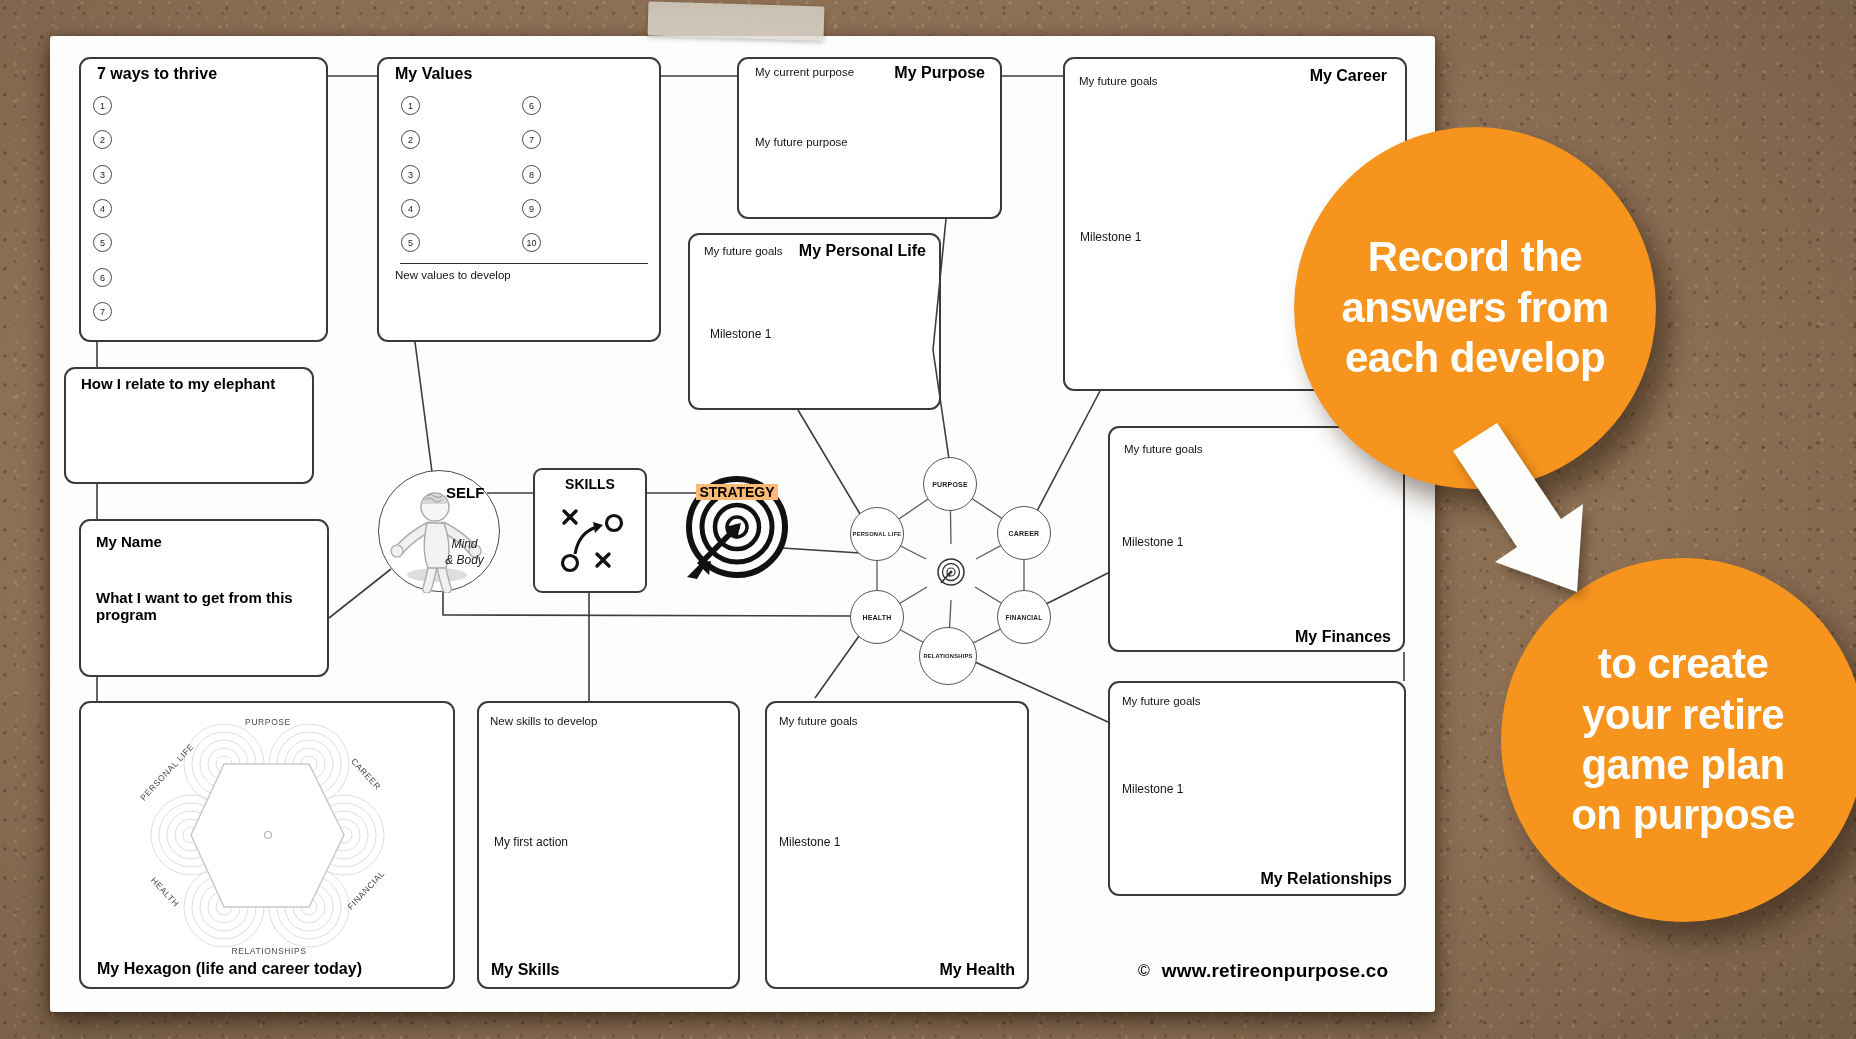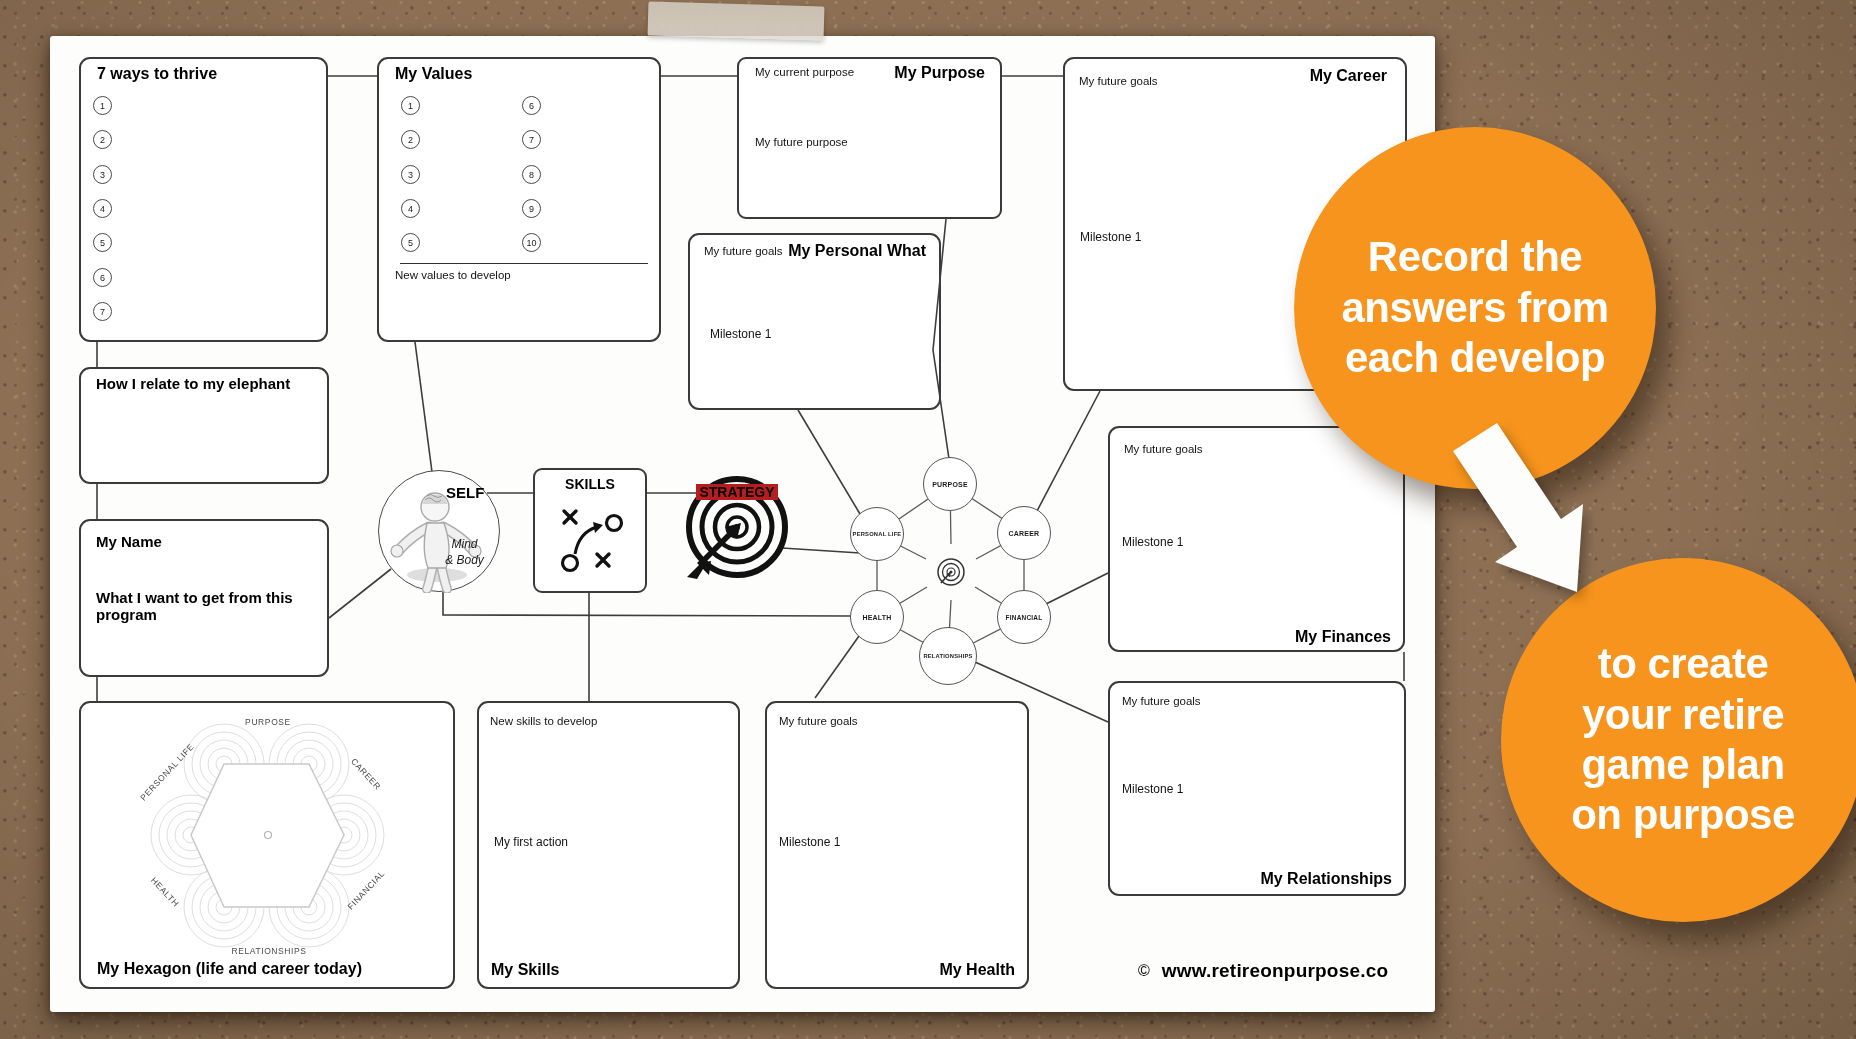--- a/index.html
+++ b/index.html
@@ -34,21 +34,21 @@
     font-weight:bold;color:#1c1c1c;box-sizing:border-box;white-space:nowrap;letter-spacing:.2px;}
   .hubcircle{position:absolute;left:378px;top:470px;width:122px;height:122px;background:#ffffff;
     border:1.6px solid #4a4a4a;border-radius:50%;box-sizing:border-box;}
   .skillsbox{position:absolute;left:533px;top:468px;width:114px;height:125px;background:#fff;
     border:2px solid #3a3a3a;border-radius:9px;box-sizing:border-box;}
   .callout{position:absolute;border-radius:50%;background:#F7941D;color:#fff;display:flex;
     flex-direction:column;align-items:center;justify-content:center;text-align:center;
     font-weight:800;font-size:42px;line-height:1.2;letter-spacing:-.5px;
     box-shadow:14px 18px 26px rgba(30,16,5,.45);}
   .stratlbl{position:absolute;left:677px;top:484px;width:120px;text-align:center;font-weight:bold;font-size:14px;}
-  .stratlbl span{background:#b91c1c;padding:0 3px;margin-top:12px;}
+  .stratlbl span{background:#fdba74;padding:0 3px;margin-top:12px;}
   .footer{position:absolute;left:1138px;top:960px;display:flex;align-items:center;gap:12px;color:#000;}
   .copy{font-size:16px;}
   .site{font-weight:bold;font-size:19px;letter-spacing:.2px;}
   .selftxt{position:absolute;font-weight:bold;font-size:15px;color:#000;}
   .selfsub{position:absolute;font-style:italic;font-size:12px;color:#222;text-align:center;line-height:1.3;}
   .hexlabel{fill:#4a4a4a;font-size:8.5px;letter-spacing:.6px;font-family:"Liberation Sans",sans-serif;}
 </style>
 </head>
 <body>
 
@@ -78,38 +78,38 @@
     <div class="num" style="left:22px;top:174px;">5</div>
     <div class="num" style="left:143px;top:37px;">6</div>
     <div class="num" style="left:143px;top:71px;">7</div>
     <div class="num" style="left:143px;top:106px;">8</div>
     <div class="num" style="left:143px;top:140px;">9</div>
     <div class="num" style="left:143px;top:174px;">10</div>
     <div class="divider" style="left:21px;top:204px;width:248px;"></div>
     <div class="lbl sm" style="left:16px;top:210px;">New values to develop</div>
   </div>
 
-  <div class="box" style="left:79px;top:367px;width:250px;height:117px;">
+  <div class="box" style="left:64px;top:367px;width:250px;height:117px;">
     <div class="ttl" style="left:15px;top:6px;font-size:15px;">How I relate to my elephant</div>
   </div>
 
   <div class="box" style="left:79px;top:519px;width:250px;height:158px;">
     <div class="ttl" style="left:15px;top:12px;font-size:15px;">My Name</div>
     <div class="ttl" style="left:15px;top:68px;font-size:15px;white-space:normal;width:225px;">What I want to get from this program</div>
   </div>
 
-  <div class="box" style="left:737px;top:57px;width:265px;height:162px;border-radius:9px;">
+  <div class="box" style="left:737px;top:57px;width:265px;height:162px;">
     <div class="lbl sm" style="left:16px;top:7px;">My current purpose</div>
     <div class="ttl" style="right:15px;top:5px;">My Purpose</div>
     <div class="lbl sm" style="left:16px;top:77px;">My future purpose</div>
   </div>
 
   <div class="box" style="left:688px;top:233px;width:253px;height:177px;">
     <div class="lbl sm" style="left:14px;top:10px;">My future goals</div>
-    <div class="ttl" style="right:13px;top:7px;">My Personal What</div>
+    <div class="ttl" style="right:13px;top:7px;">My Personal Life</div>
     <div class="lbl" style="left:20px;top:92px;">Milestone 1</div>
   </div>
 
   <div class="box" style="left:1063px;top:57px;width:344px;height:334px;">
     <div class="lbl sm" style="left:14px;top:16px;">My future goals</div>
     <div class="ttl" style="right:18px;top:8px;">My Career</div>
     <div class="lbl" style="left:15px;top:171px;">Milestone 1</div>
   </div>
 
   <div class="box" style="left:1108px;top:426px;width:297px;height:226px;">

